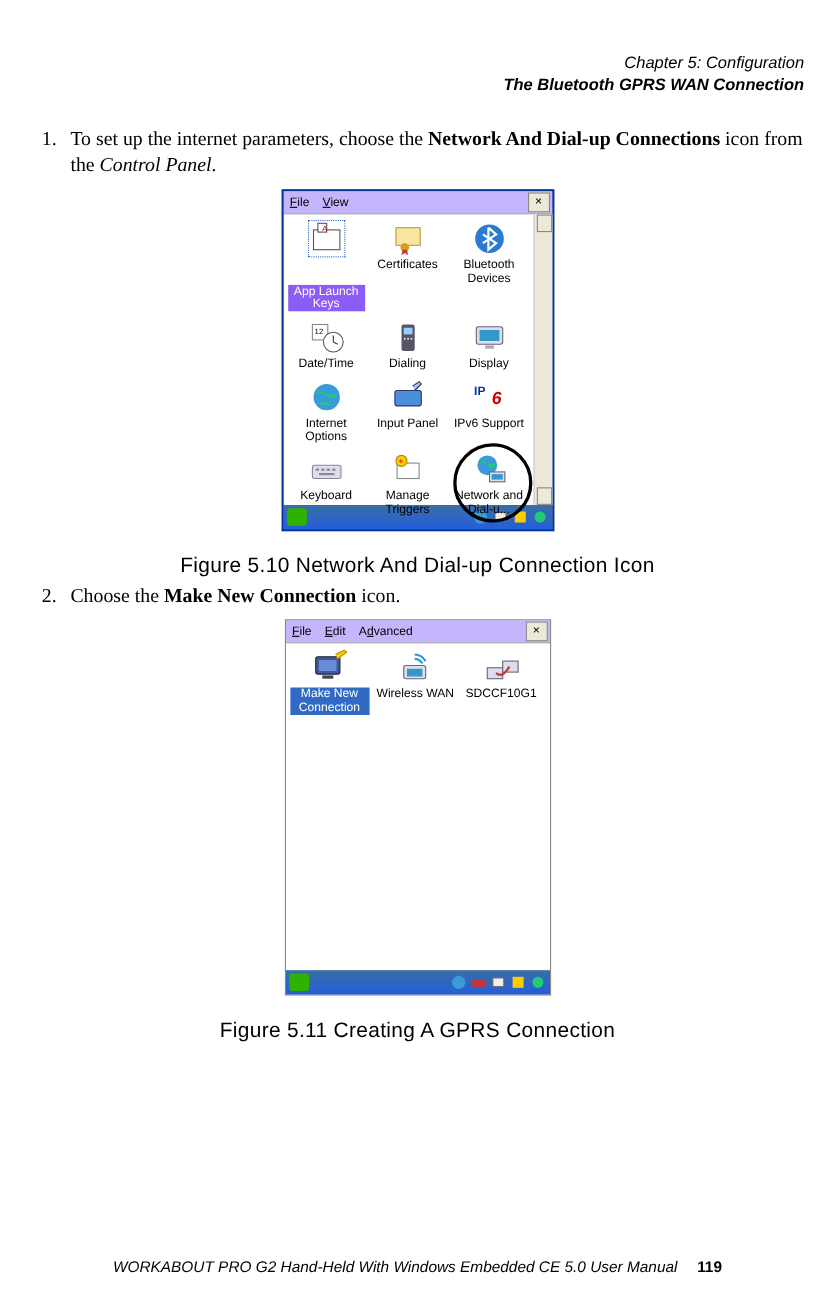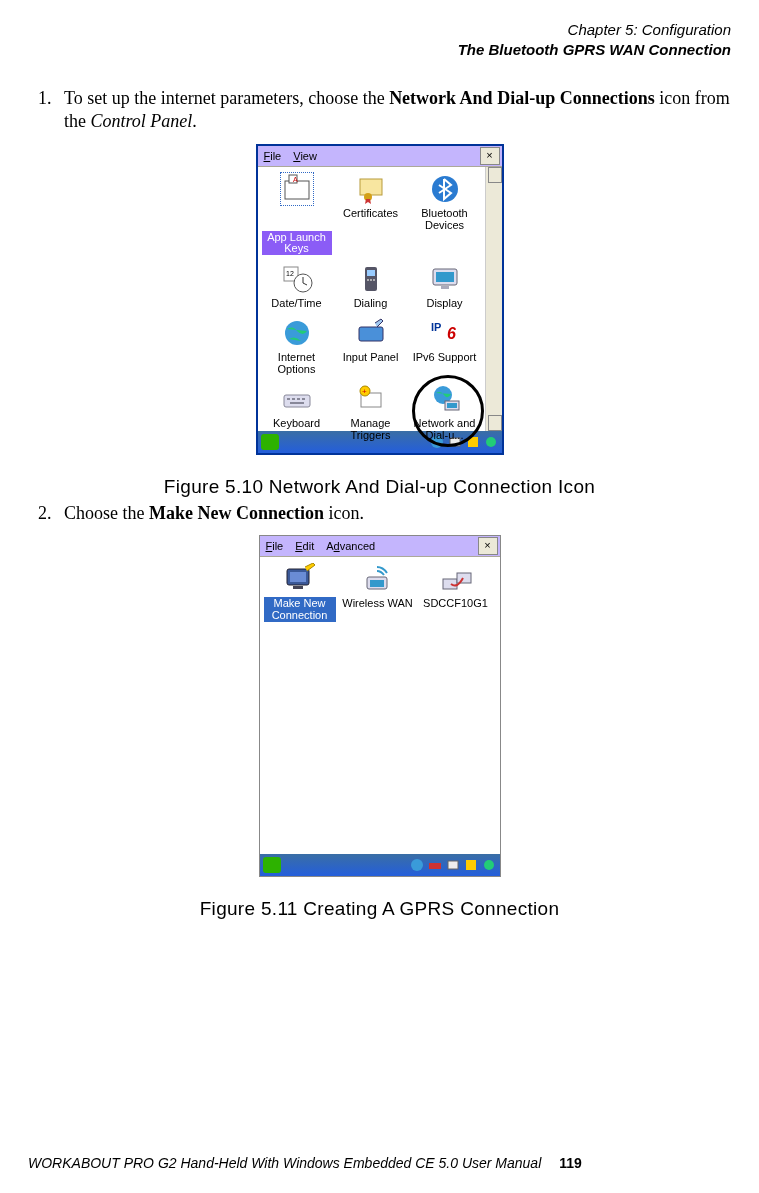--- a/index.html
+++ b/index.html
@@ -18,20 +18,21 @@
     height: 100%;
     position: relative;
   }
   .header {
     text-align: right;
     font-style: italic;
     font-family: Arial, sans-serif;
     font-size: 15px;
     line-height: 1.3;
     margin-bottom: 28px;
+    margin-top: 28px;
   }
   .header .line1 { font-weight: normal; }
   .header .line2 { font-weight: bold; }
   ol.steps {
     list-style: decimal;
     margin: 0;
     padding-left: 28px;
     font-size: 18px;
     line-height: 1.3;
   }
@@ -174,26 +175,26 @@
   .nc-item { width: 72px; text-align: center; }
   .nc-item .ico { width: 34px; height: 32px; margin: 0 auto 2px auto; }
   .nc-item .lbl { font-size: 11px; line-height: 1.05; }
   .nc-item.selected .lbl {
     background: #316ac5; color: #fff;
     display: inline-block; padding: 1px 2px;
   }
 
   .footer {
     position: absolute;
-    bottom: 22px;
+    bottom: 34px;
     left: 28px; right: 28px;
     font-family: Arial, sans-serif;
     font-style: italic;
     font-size: 14px;
-    text-align: left;
+    text-align: center;
   }
   .footer .pn { font-weight: bold; font-style: normal; margin-left: 14px; }
 
 </style>
 </head>
 <body>
 
 <div class="page">
 
   <div class="header">

